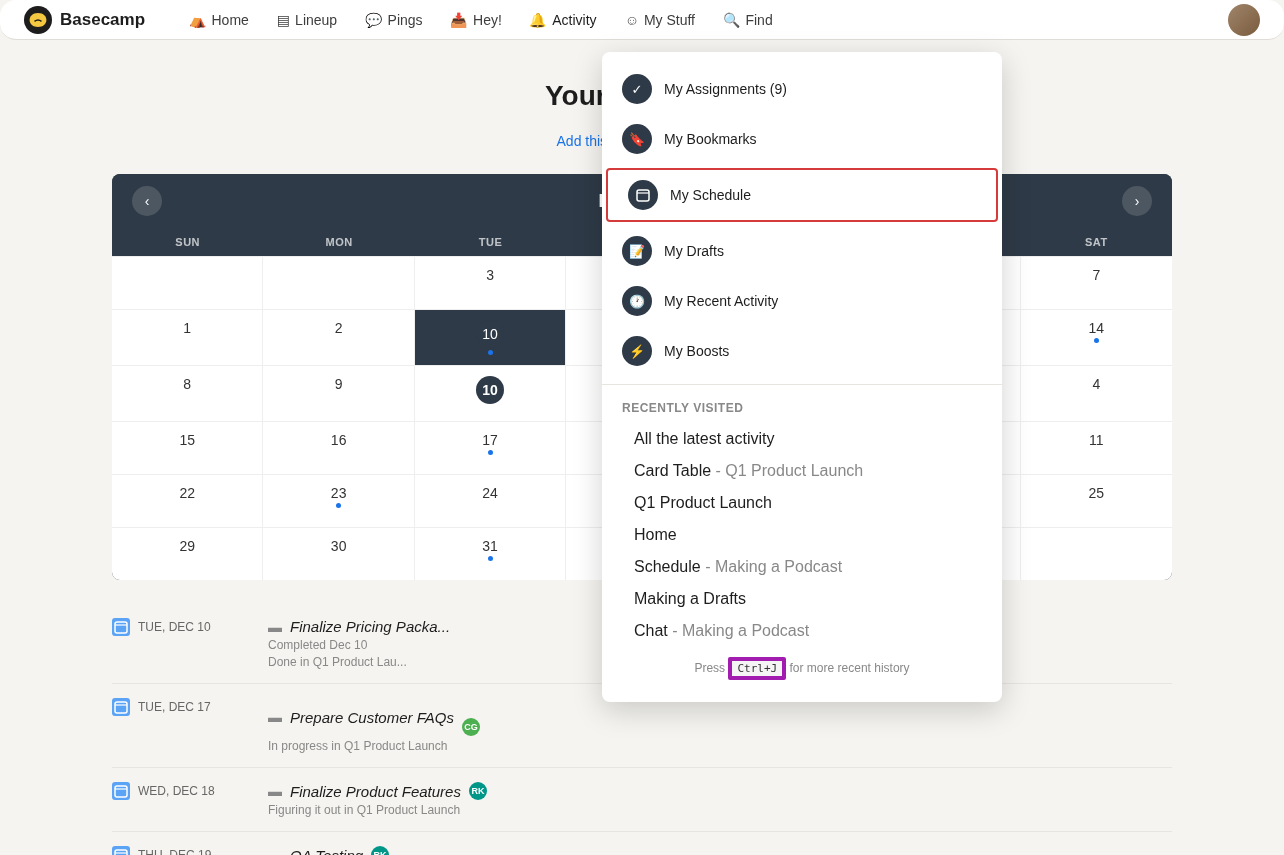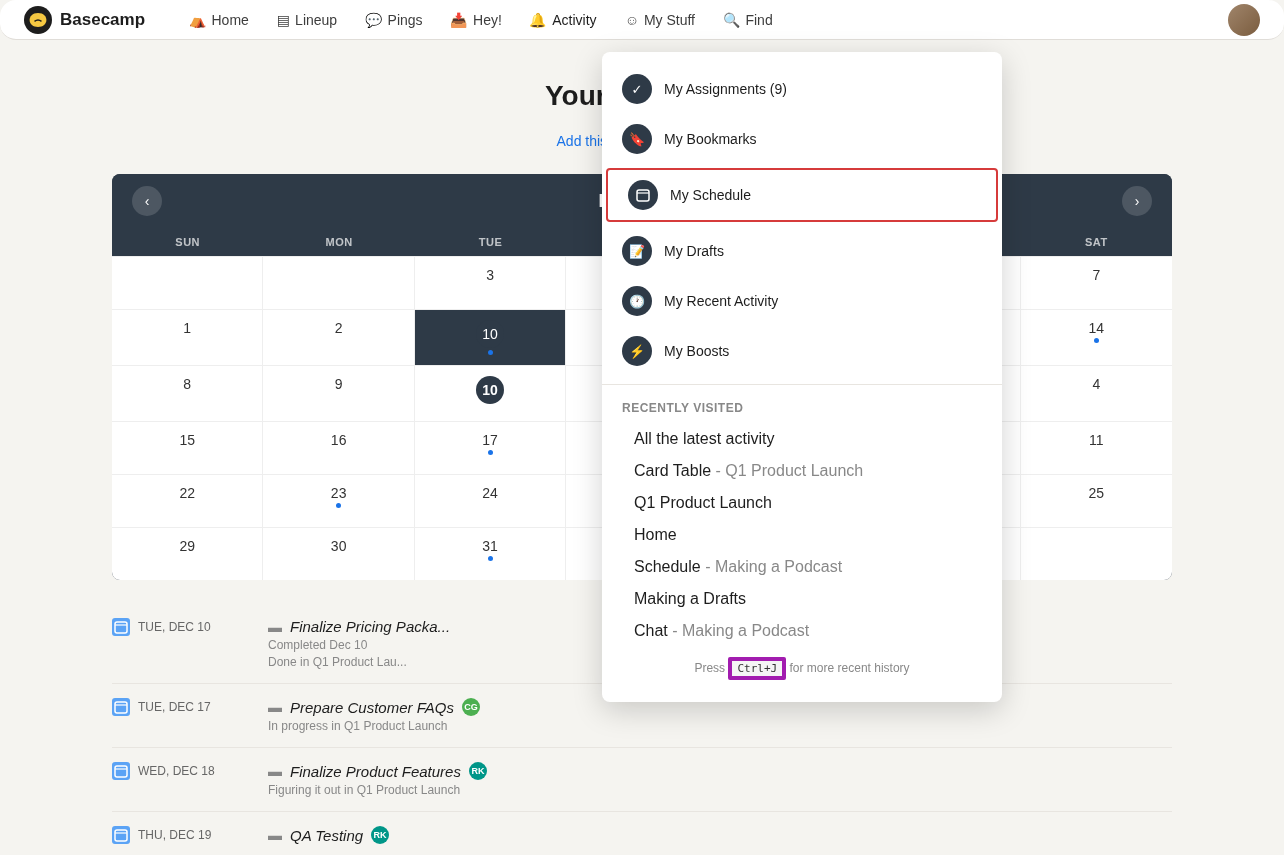--- a/index.html
+++ b/index.html
@@ -366,21 +366,21 @@
               <rect x="1" y="2" width="12" height="11" rx="2" stroke="white" stroke-width="1.5"></rect>
               <line x1="1" y1="5" x2="13" y2="5" stroke="white" stroke-width="1.2"></line>
             </svg>
         </div>
         <span>TUE, DEC 17</span>
       </div>
       <div class="event-content">
         <div class="event-header">
           <span class="event-type-icon">▬</span>
           <span class="event-title">Prepare Customer FAQs</span>
-          <span class="event-badge" style="background:#4caf50;">CG</span>
+          <span class="event-badge" style="background:#4caf50;margin-top:20px;">CG</span>
         </div>
         <div class="event-sub progress">In progress in Q1 Product Launch</div>
       </div>
     </div>
 
     <div class="event-row">
       <div class="event-date-col">
         <div class="event-date-icon">
           <svg width="14" height="14" viewBox="0 0 14 14" fill="none">
               <rect x="1" y="2" width="12" height="11" rx="2" stroke="white" stroke-width="1.5"></rect>

